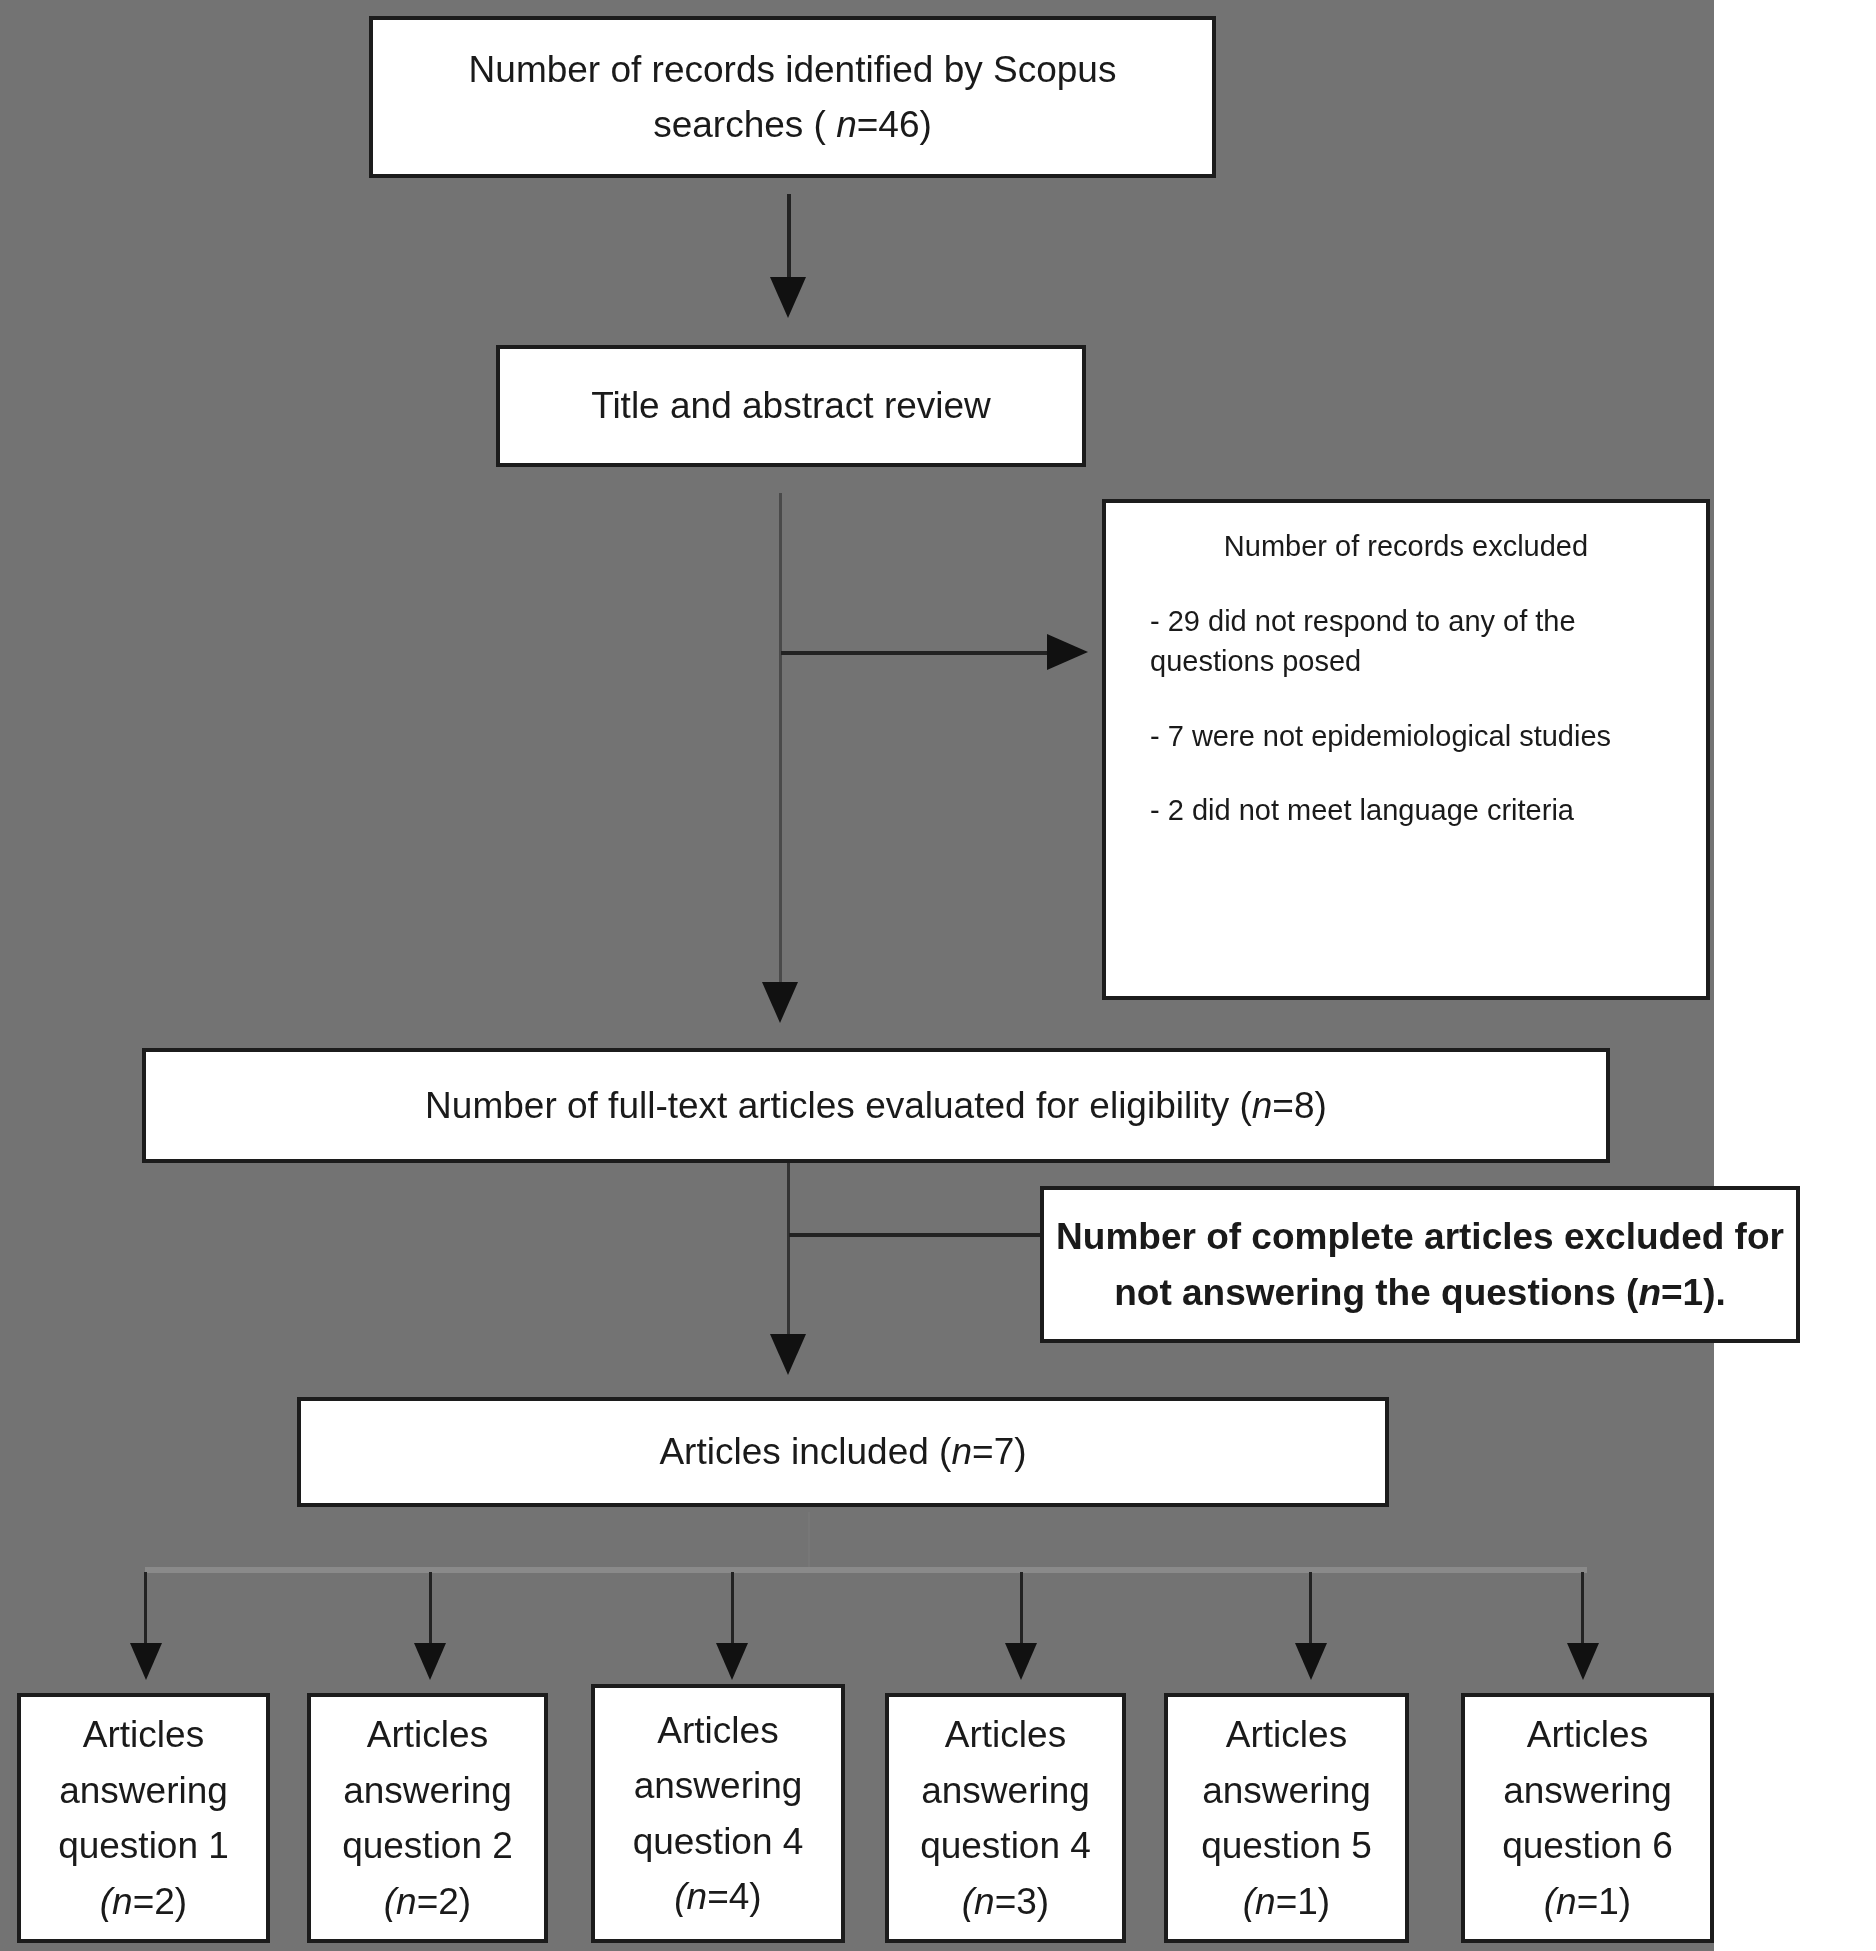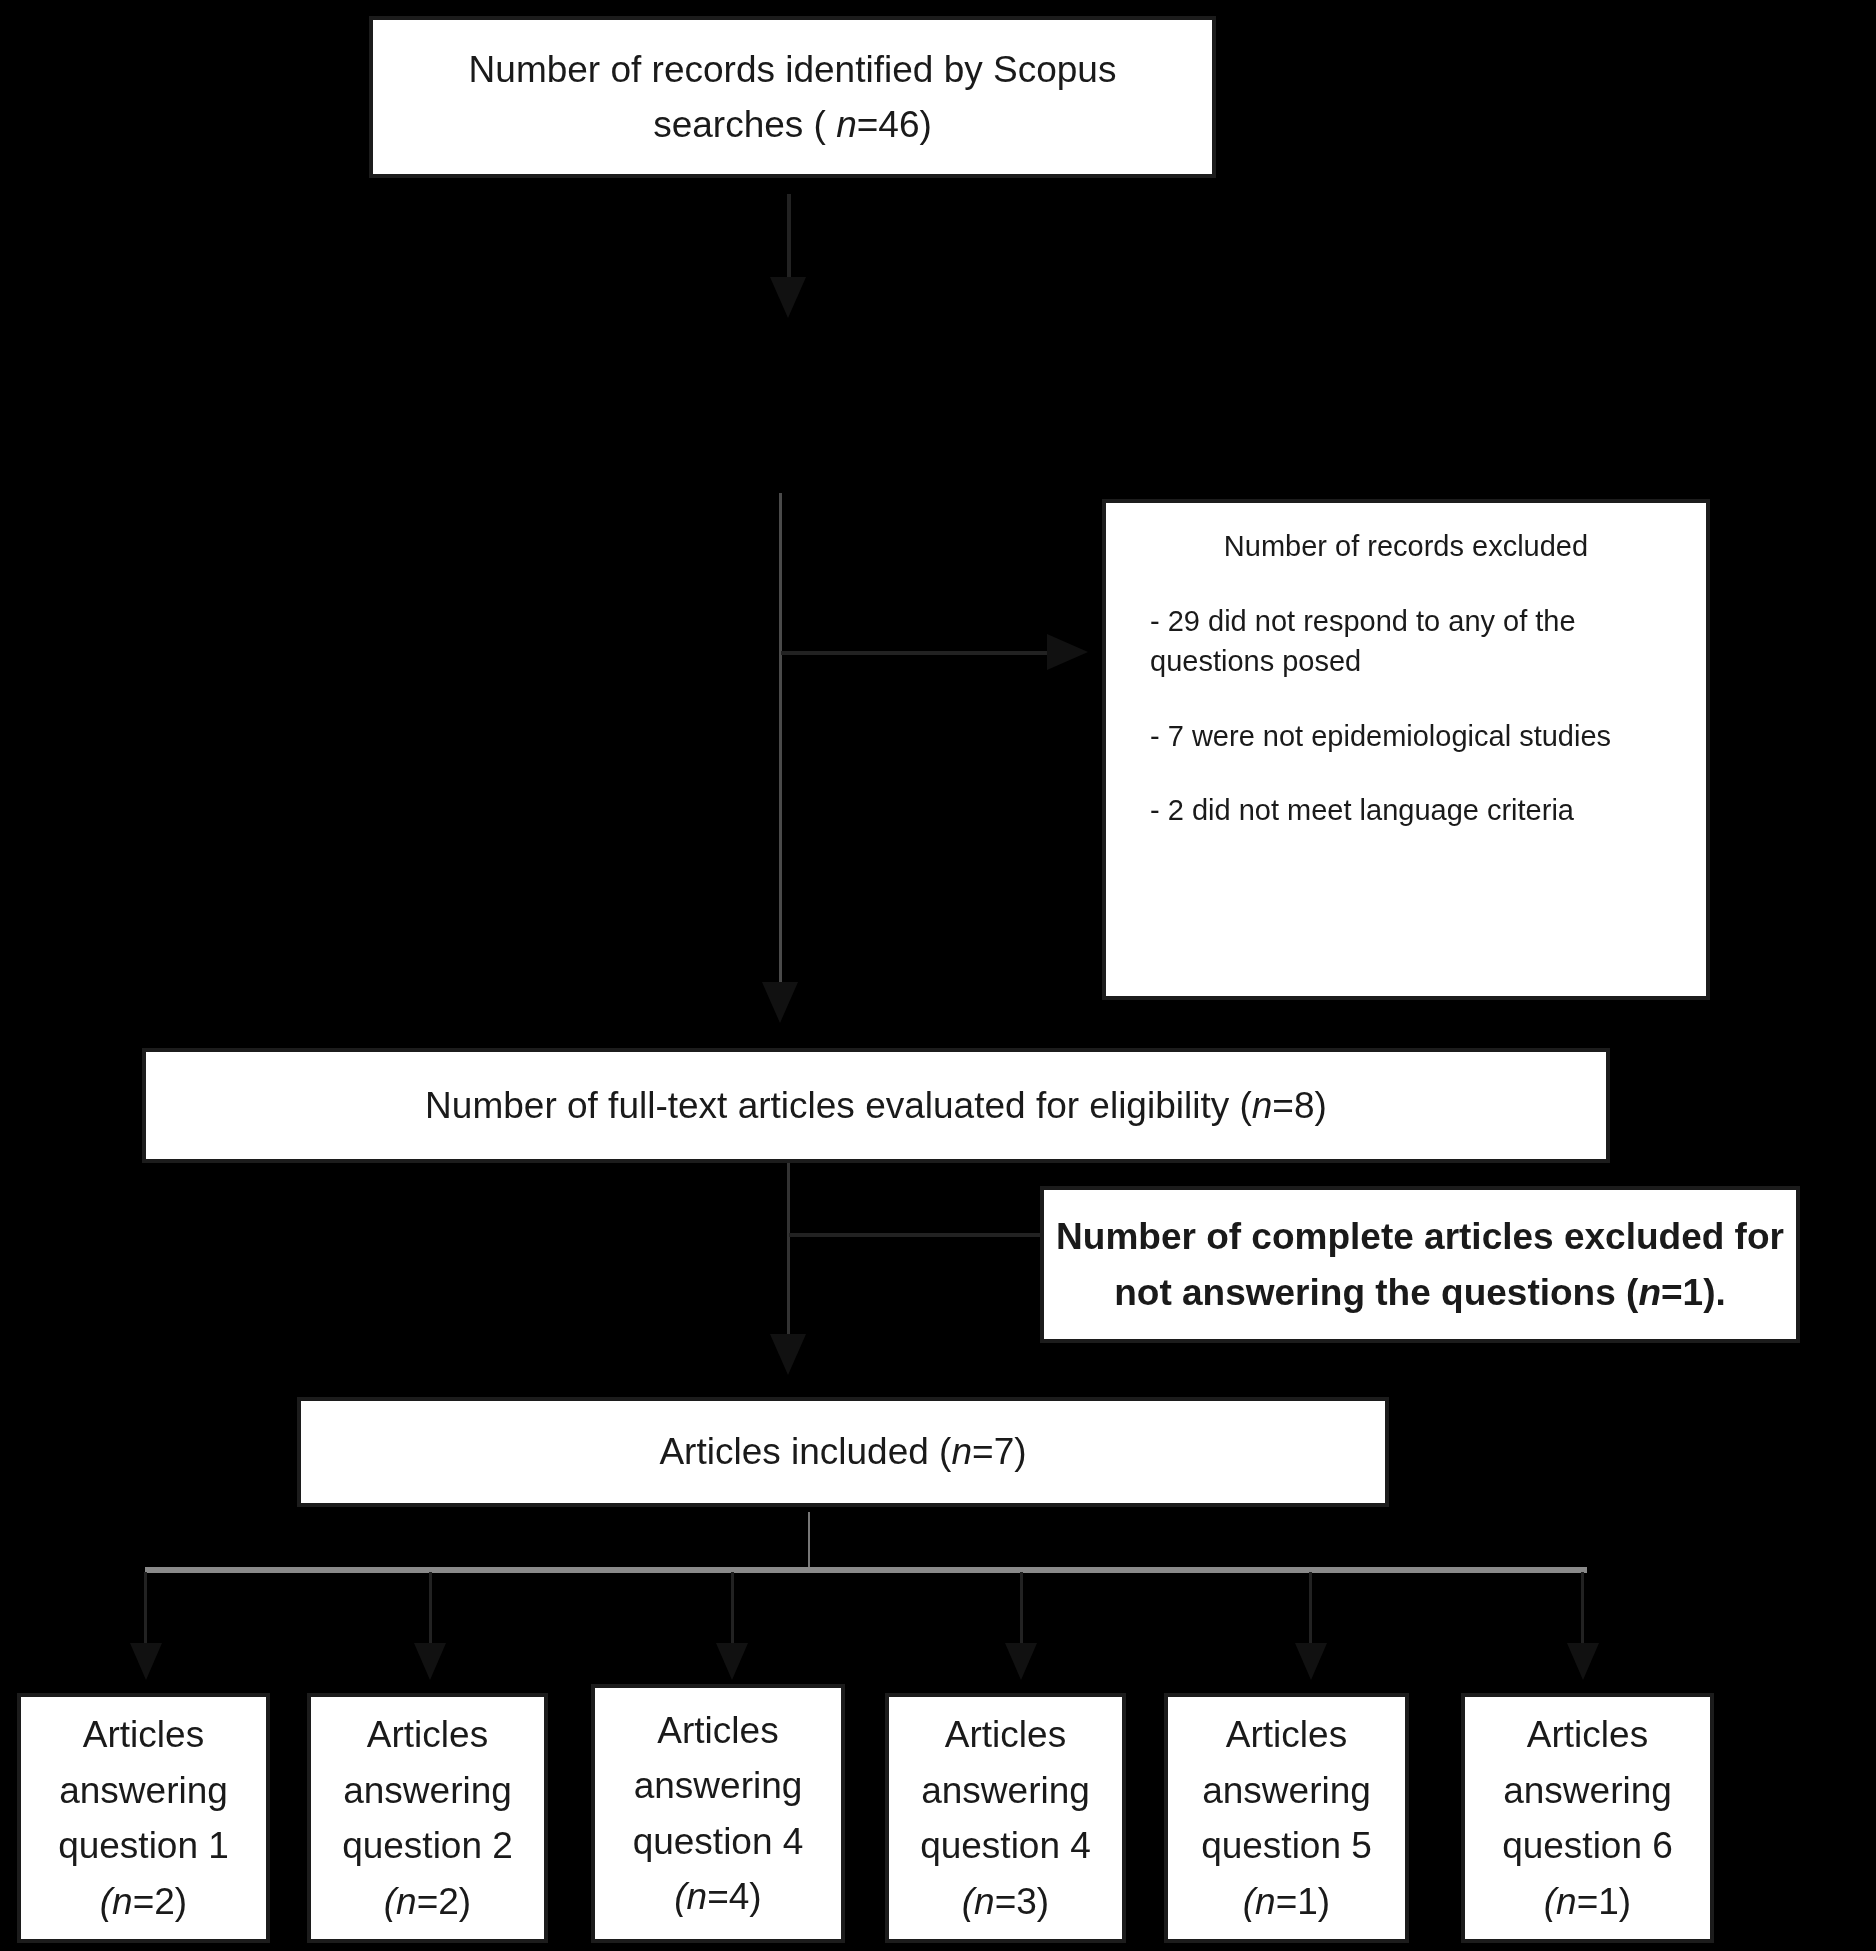--- a/index.html
+++ b/index.html
@@ -1,17 +1,17 @@
 <!DOCTYPE html>
 <html style="font-size:13px"><head>
 <meta charset="utf-8">
 <style>
   html,body{margin:0;padding:0;background:#ffffff;}
   #stage{
-    position:relative;width:1876px;height:1952px;background:#000000;
+    position:relative;width:1714px;height:1952px;background:#737373;
     font-family:"Liberation Sans","DejaVu Sans",sans-serif;
     color:#1a1a1a;
   }
   .box{
     position:absolute;border:4px solid #1c1c1c;background:#ffffff;
     display:flex;flex-direction:column;align-items:center;justify-content:center;
     text-align:center;font-size:37px;line-height:1.5;box-sizing:border-box;
   }
   .box .ln{display:block;}
   .nv{white-space:nowrap;}
@@ -35,20 +35,23 @@
 <div id="stage">
 
   <div class="box" style="left:369px;top:16px;width:847px;height:162px;">
     <span class="ln">Number of records identified by Scopus</span>
     <span class="ln nv"><span>searches ( </span><span class="it">n</span><span>=46)</span></span>
   </div>
 
   <div class="vline" style="left:787px;top:194px;width:4px;height:86px;background:#222;"></div>
   <div class="ah-down" style="left:770px;top:277px;"></div>
 
+  <div class="box" style="left:496px;top:345px;width:590px;height:122px;">
+    <span class="ln">Title and abstract review</span>
+  </div>
 
   <div class="vline" style="left:779px;top:493px;width:3.2px;height:493px;background:#4a4a4a;"></div>
   <div class="ah-down" style="left:762px;top:982px;"></div>
 
   <div class="hline" style="left:781px;top:651px;width:267px;height:4px;background:#222;"></div>
   <div class="ah-right" style="left:1047px;top:634px;"></div>
 
   <div class="box excl-box" style="left:1102px;top:499px;width:608px;height:501px;">
     <span class="ln excl-head">Number of records excluded</span>
     <span class="ln excl-item">- 29 did not respond to any of the questions posed</span>

